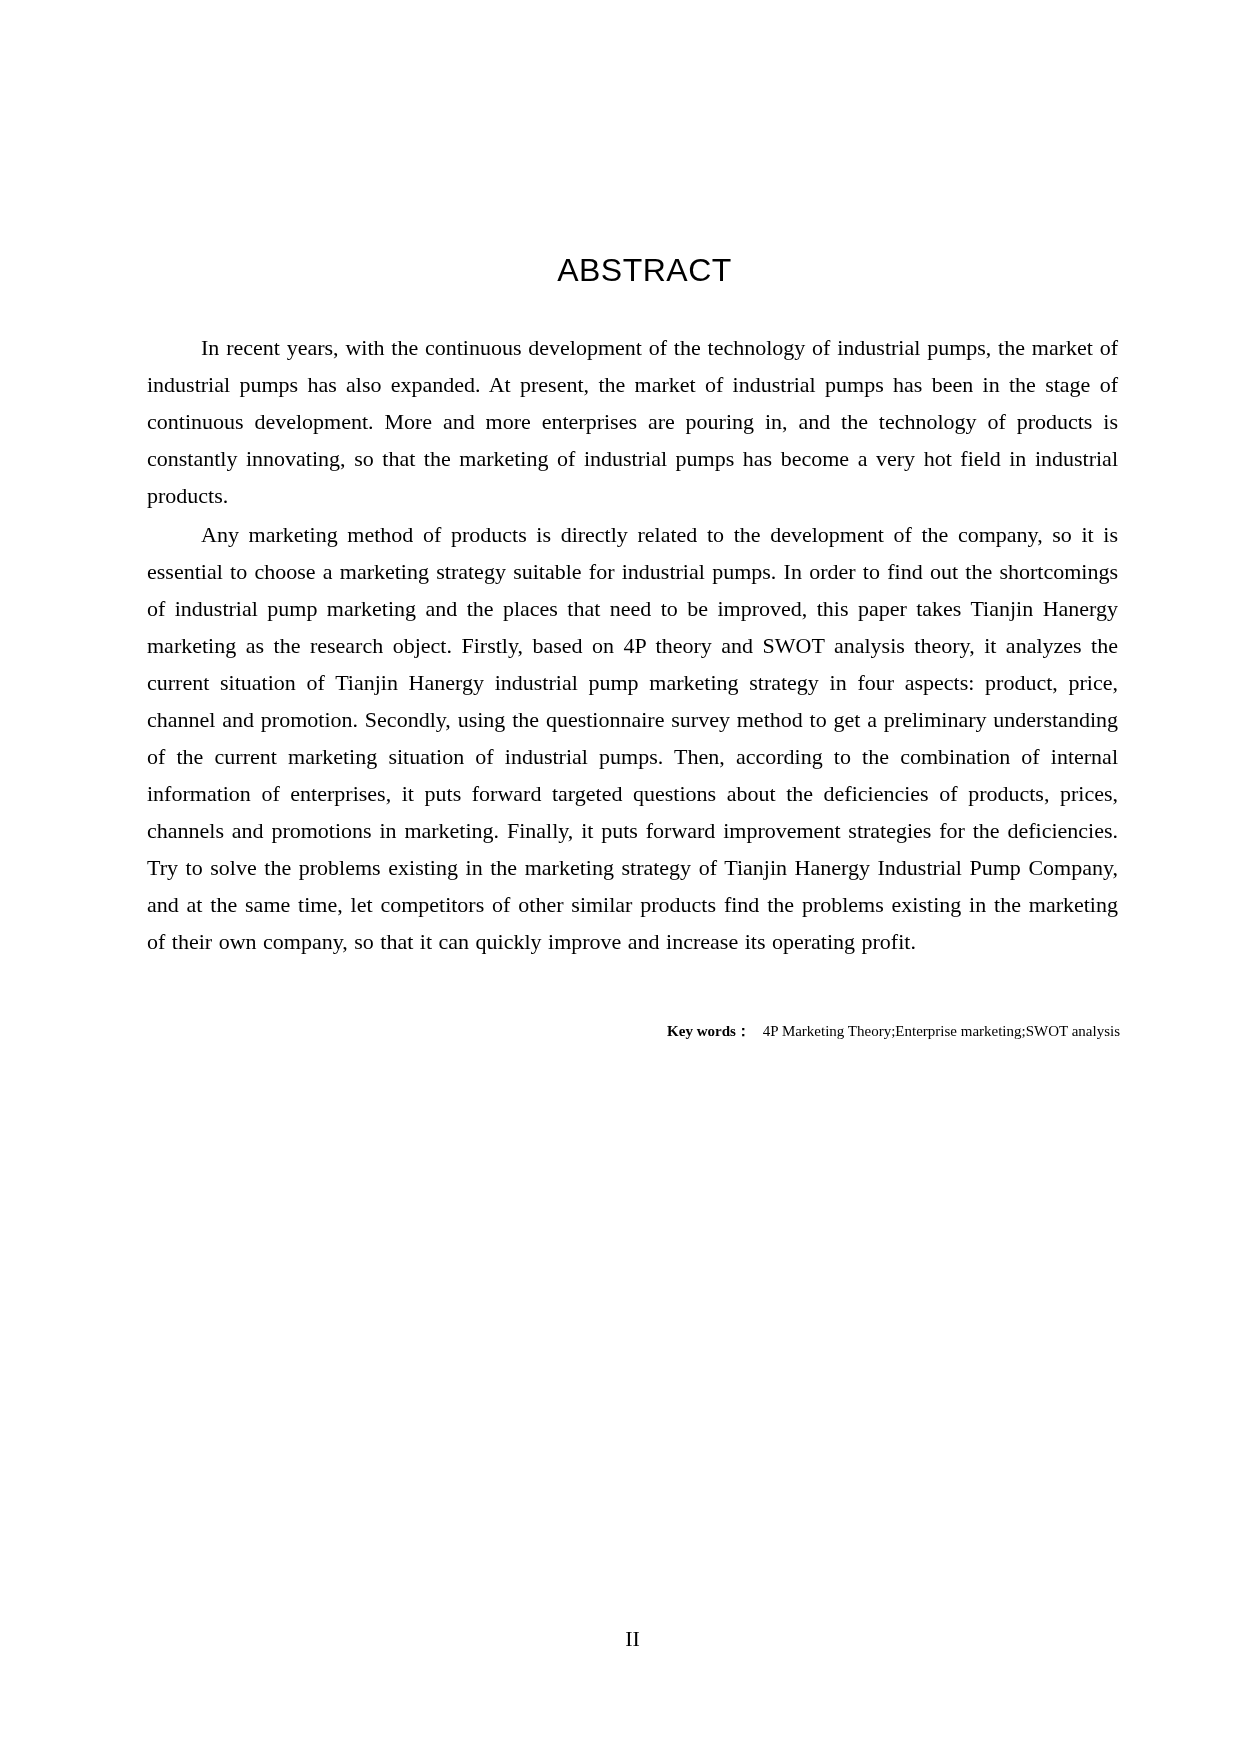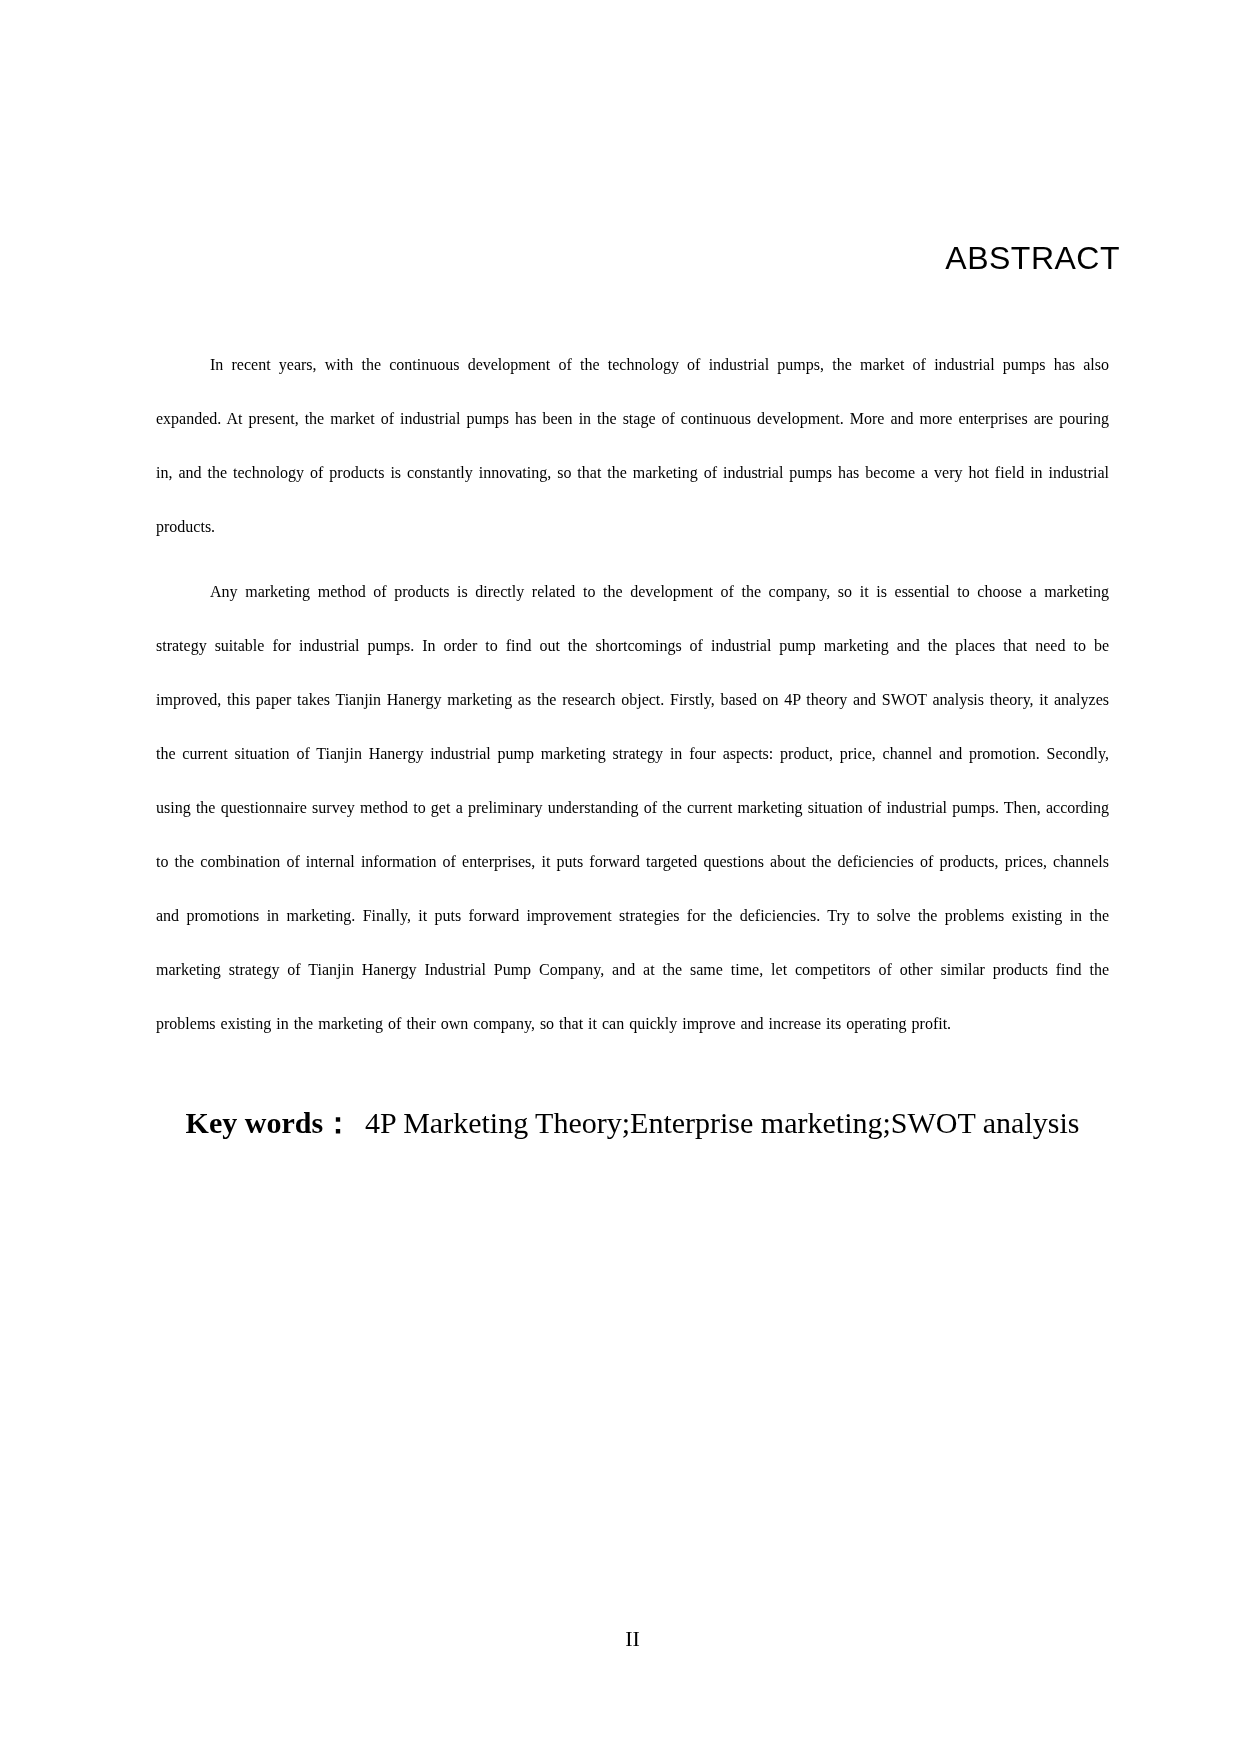--- a/index.html
+++ b/index.html
@@ -14,48 +14,48 @@
     background: #ffffff;
     color: #000000;
     font-family: "Liberation Serif", serif;
     overflow: hidden;
   }
   .title {
     position: absolute;
     top: 240px;
     left: 145px;
     width: 975px;
-    margin: 0;
-    text-align: right;
+    margin: 12px;
+    text-align: center;
     font-family: "Liberation Sans", sans-serif;
     font-size: 32px;
     font-weight: 400;
     line-height: 36px;
     letter-spacing: 0.5px;
     color: #000000;
   }
   .content {
     position: absolute;
     top: 327px;
     left: 145px;
     width: 975px;
   }
   .body-para {
-    margin: 11px;
-    font-size: 16px;
-    line-height: 54px;
+    margin: 2px;
+    font-size: 22px;
+    line-height: 37px;
     text-align: justify;
     text-indent: 54px;
     word-spacing: 1px;
   }
   .keywords {
     margin: 51px 0 0 0;
-    font-size: 30px;
+    font-size: 15px;
     line-height: 41px;
-    text-align: center;
+    text-align: right;
   }
   .kw-label {
     font-weight: 700;
   }
   .kw-text {
     margin-left: 12px;
   }
   .page-number {
     position: absolute;
     top: 1626px;

